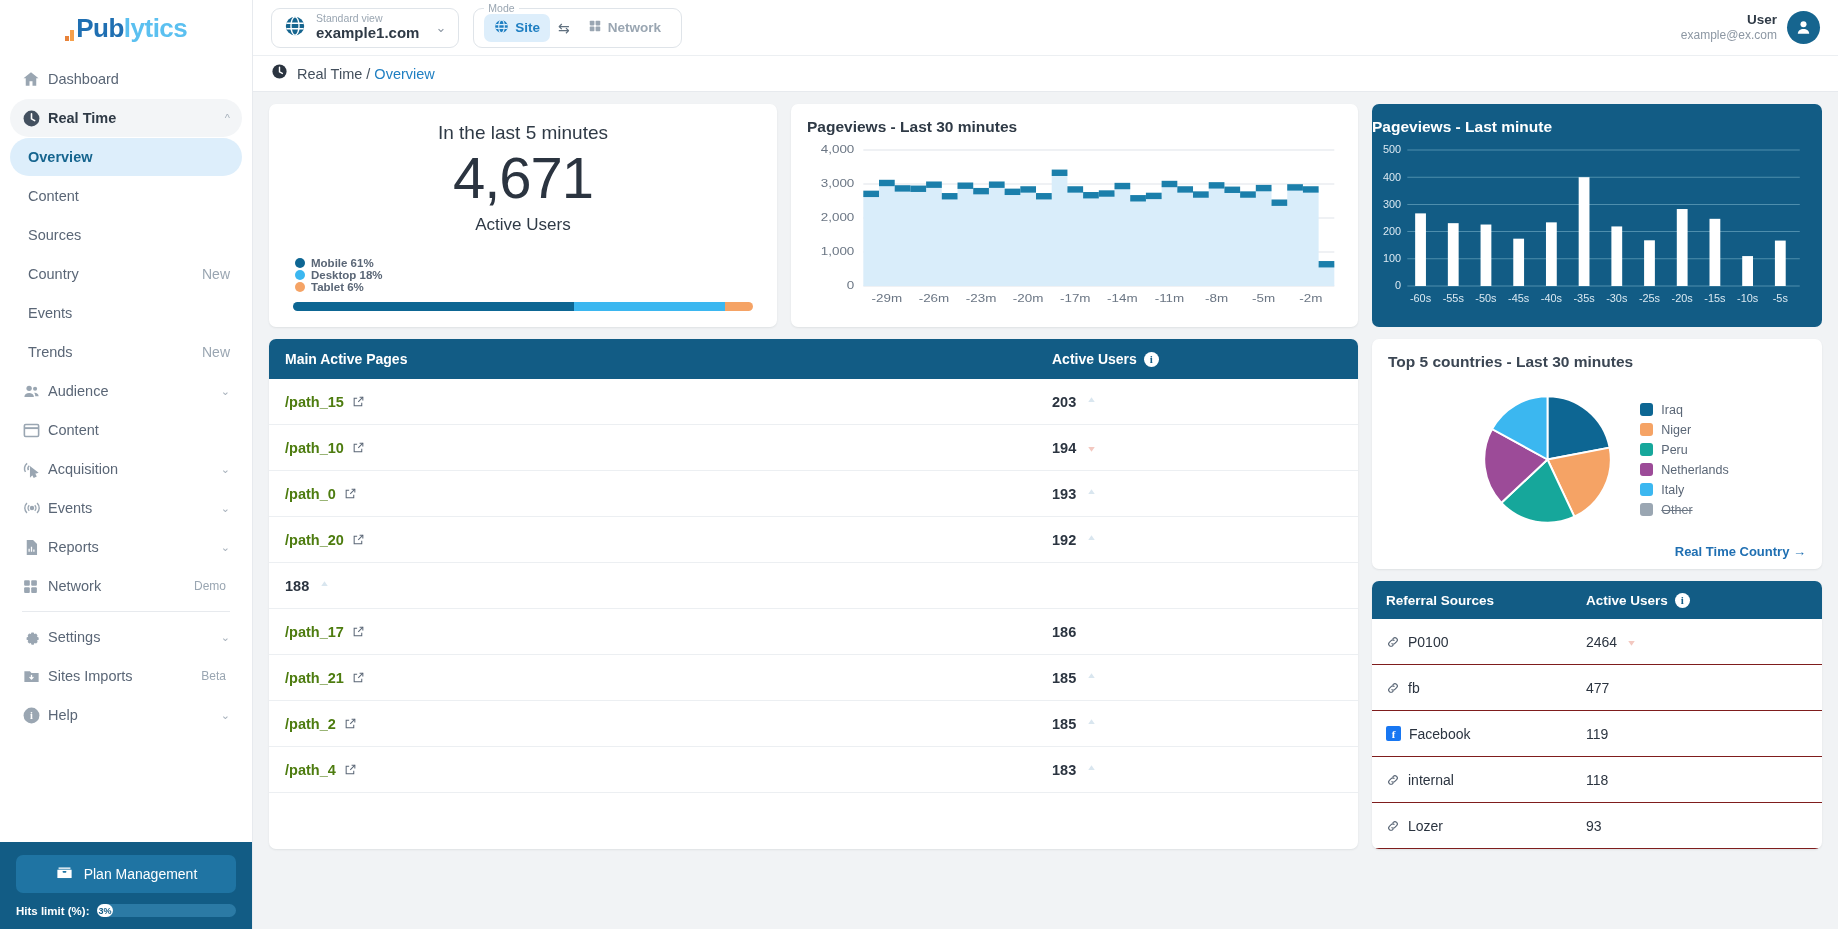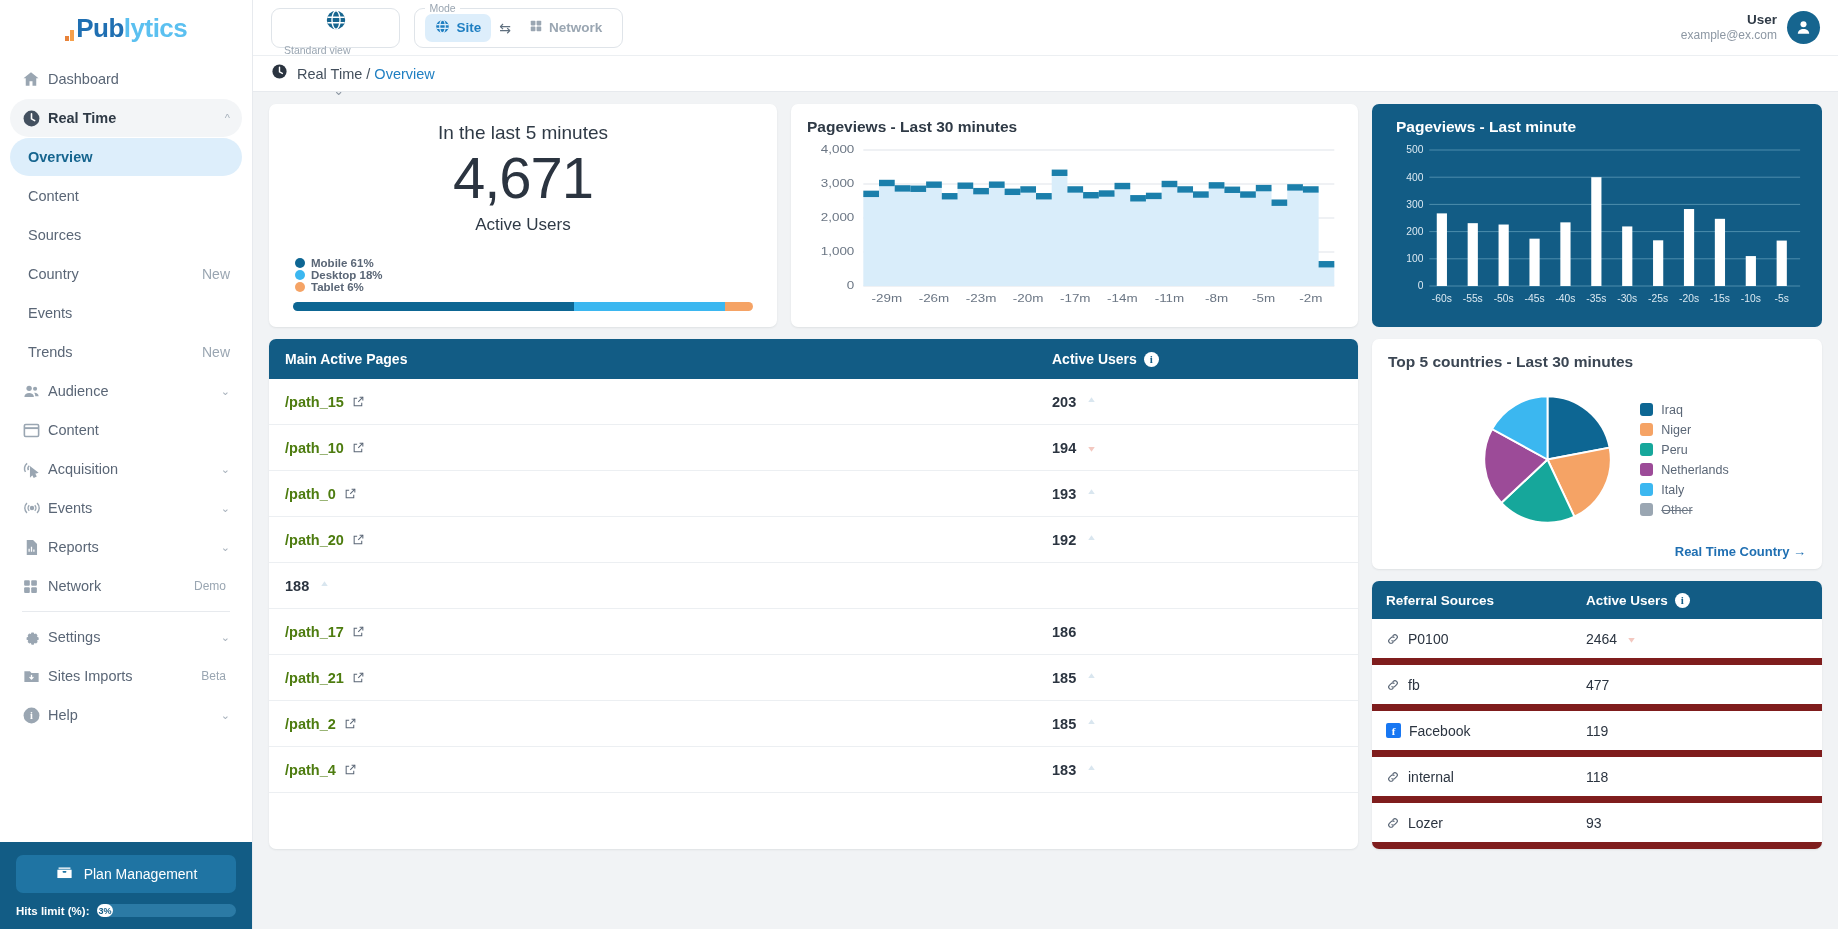--- a/index.html
+++ b/index.html
@@ -63,21 +63,21 @@
   }
 
   
   .main { flex: 1 1 auto; height: 929px; display: flex; flex-direction: column; background: #f1f3f5; overflow: hidden; }
   .topbar {
     height: 56px; background: #fff; display: flex; align-items: center;
     padding: 0 18px; gap: 14px; flex: 0 0 56px; border-bottom: 1px solid #eceff2;
   }
   .site-select {
     display: flex; align-items: center; gap: 10px; border: 1px solid #dfe4e9;
-    border-radius: 9px; height: 40px; padding: 0 12px; cursor: pointer; background: #fff; flex-direction: column;
+    border-radius: 9px; height: 40px; padding: 0 12px; cursor: pointer; background: #fff;
   }
   .site-select .txts { line-height: 1.1; }
   .site-select .sv { font-size: 10.5px; color: #9aa6b2; }
   .site-select .dom { font-size: 15px; font-weight: bold; color: #2f3a46; }
   .site-select .chev { color: #8c97a3; font-size: 13px; margin-left: 6px; }
 
   .mode-box { border: 1px solid #dfe4e9; border-radius: 9px; height: 40px; display: flex; align-items: center; padding: 0 10px; gap: 8px; position: relative; }
   .mode-lgd { position: absolute; top: -7px; left: 10px; background: #fff; padding: 0 4px; font-size: 10.5px; color: #9aa6b2; }
   .mode-pill { display: flex; align-items: center; gap: 6px; border-radius: 7px; padding: 5px 10px; font-size: 13.5px; font-weight: bold; cursor: pointer; }
   .mode-pill.on { background: #ddeefb; color: #1f7fc2; }
@@ -105,21 +105,21 @@
   .act-title { text-align: center; font-size: 19px; color: #2f3a46; }
   .act-num { text-align: center; font-size: 58px; font-weight: normal; color: #2b3440; line-height: 1.05; margin-top: 4px; letter-spacing: -1px; }
   .act-sub { text-align: center; font-size: 17px; color: #2f3a46; margin-top: 6px; }
   .dev-legend { display: flex; justify-content: space-between; margin-top: 22px; padding: 0 2px; flex-direction: column; }
   .dev-item { display: flex; align-items: center; gap: 6px; font-size: 11.5px; color: #5a6676; font-weight: bold; }
   .dot { width: 10px; height: 10px; border-radius: 50%; display: inline-block; }
   .dev-bar { display: flex; height: 15px; border-radius: 8px; overflow: hidden; margin-top: 9px; }
 
   
   .c-30 { flex: 1 1 auto; padding: 14px 16px 6px 16px; position: relative; }
-  .c-1m { flex: 0 0 450px; background: #125c85; border-radius: 7px; padding: 14px 16px 6px 24px; }
+  .c-1m { flex: 0 0 450px; background: #125c85; border-radius: 7px; padding: 14px 16px 6px 0; }
   .ch-title { font-size: 15.5px; font-weight: bold; color: #2f3a46; }
   .ch-title.light { color: #ffffff; }
 
   
   .c-pages { flex: 1 1 auto; border-radius: 7px; overflow: hidden; background: #fff; box-shadow: 0 1px 2px rgba(40,50,60,.09); }
   .thead { background: #125c85; color: #fff; display: flex; align-items: center; height: 40px; padding: 0 16px; font-size: 14px; font-weight: bold; }
   .thead .c1 { flex: 1 1 auto; }
   .thead .c2 { flex: 0 0 290px; display: flex; align-items: center; gap: 7px; }
   .trow { display: flex; align-items: center; height: 46px; padding: 0 16px; border-bottom: 1px solid #eceff2; font-size: 14.5px; }
   .trow .c1 { flex: 1 1 auto; display: flex; align-items: center; gap: 8px; }
@@ -132,21 +132,21 @@
   .c-pie { background: #fff; border-radius: 7px; box-shadow: 0 1px 2px rgba(40,50,60,.09); padding: 14px 16px 10px 16px; }
   .pie-title { font-size: 15.5px; font-weight: bold; color: #3b4653; }
   .pie-body { display: flex; align-items: center; justify-content: center; gap: 10px; margin-top: 6px; }
   .pie-legend { display: flex; flex-direction: column; gap: 6px; }
   .pl-item { display: flex; align-items: center; gap: 8px; font-size: 12.5px; color: #5a6676; cursor: pointer; }
   .pl-sw { width: 13px; height: 13px; border-radius: 3px; }
   .pl-item.off span.lbl2 { text-decoration: line-through; color: #6b7684; }
   .rt-link { text-align: right; color: #1f6fb2; font-size: 13px; font-weight: bold; margin-top: 2px; cursor: pointer; }
 
   .c-ref { background: #fff; border-radius: 7px; overflow: hidden; box-shadow: 0 1px 2px rgba(40,50,60,.09); }
-  .rrow { display: flex; align-items: center; height: 46px; padding: 0 14px; border-bottom: 7px solid #7f1d1d; font-size: 14px; }
+  .rrow { display: flex; align-items: center; height: 46px; padding: 0 14px; border-bottom: 1px solid #7f1d1d; font-size: 14px; }
   .rrow .c1 { flex: 1 1 auto; display: flex; align-items: center; gap: 8px; color: #2b3440; }
   .rrow .c2 { flex: 0 0 222px; display: flex; align-items: center; gap: 8px; color: #2b3440; }
   .thead2 { background: #125c85; color: #fff; display: flex; align-items: center; height: 38px; padding: 0 14px; font-size: 13.5px; font-weight: bold; }
   .thead2 .c1 { flex: 1 1 auto; }
   .thead2 .c2 { flex: 0 0 222px; display: flex; align-items: center; gap: 7px; }
   .info-i { width: 15px; height: 15px; border-radius: 50%; background: #fff; color: #125c85; font-size: 11px; font-weight: bold; display: inline-flex; align-items: center; justify-content: center; font-family: "Liberation Serif", serif; cursor: pointer; }
   .fb-ico { width: 15px; height: 15px; background: #1877f2; color: #fff; border-radius: 2px; font-size: 11px; font-weight: bold; display: inline-flex; align-items: center; justify-content: center; font-family: "Liberation Serif", serif; }
   .tick { font-size: 10.5px; fill: #6b7684; }
   .tick-l { font-size: 10.5px; fill: #dbe9f2; }
 </style>

